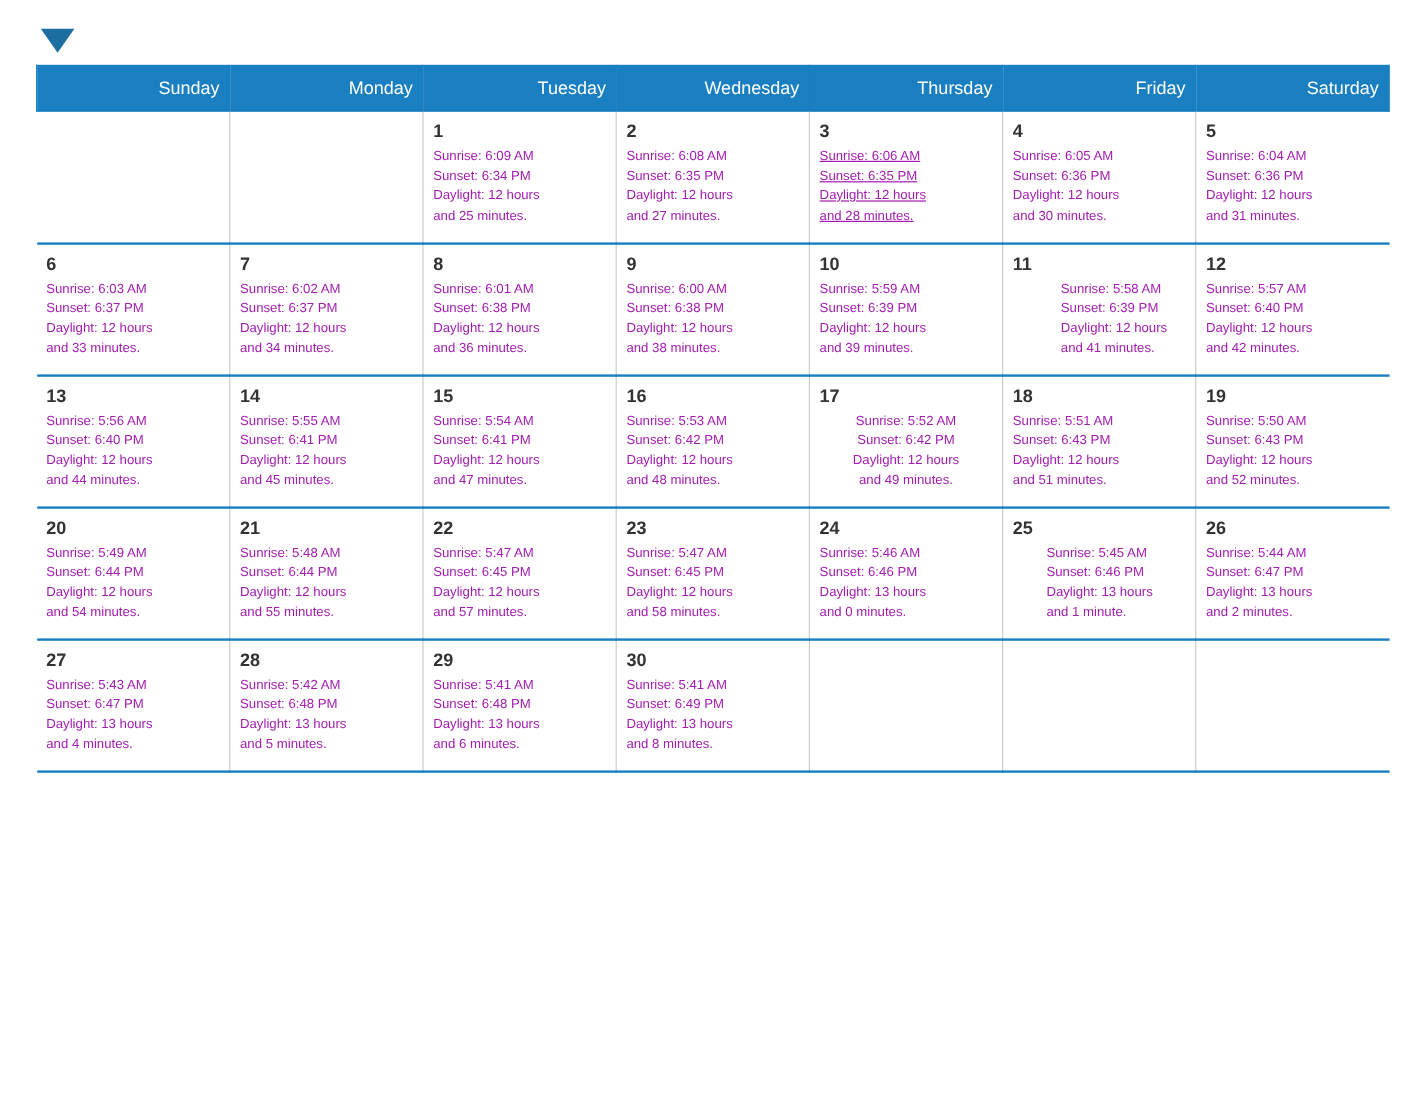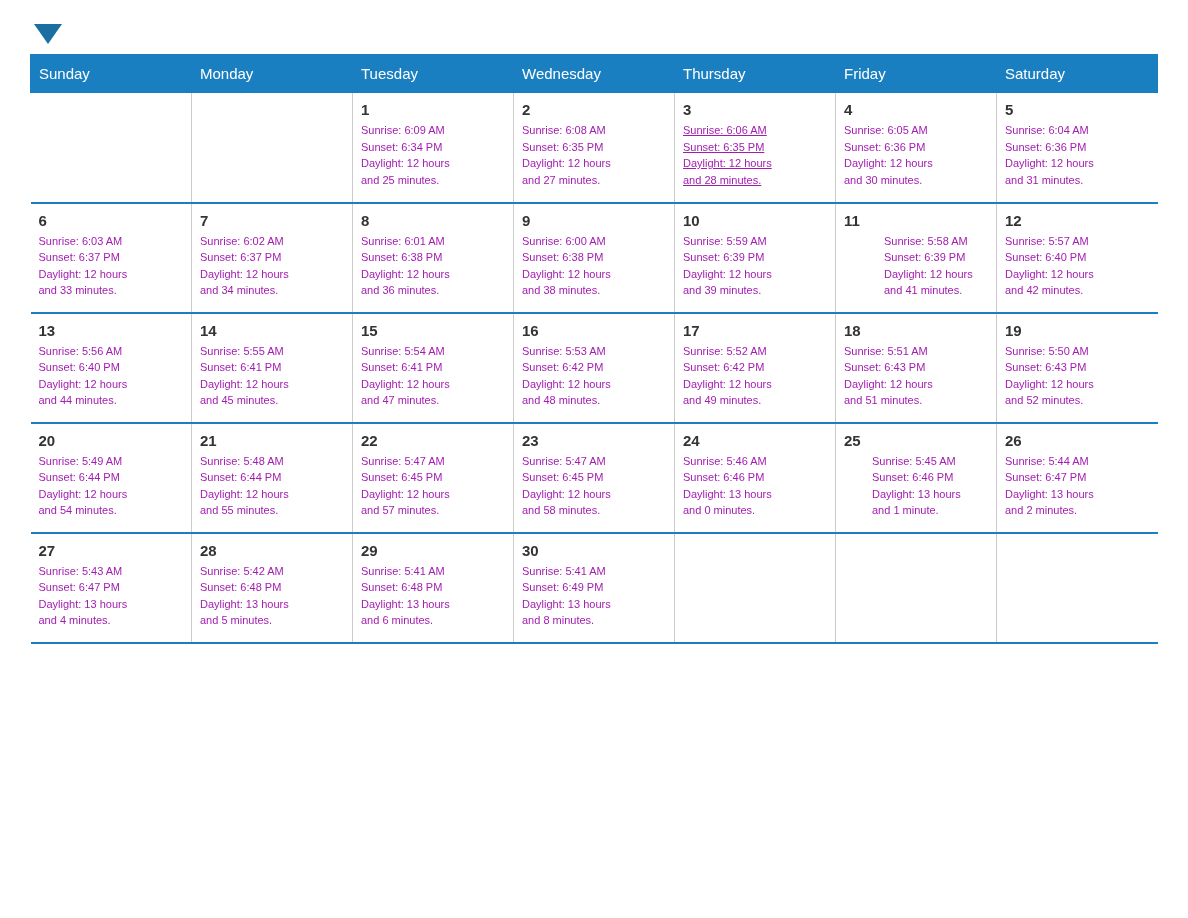--- a/index.html
+++ b/index.html
@@ -63,21 +63,21 @@
       table-layout: fixed;
     }
     thead tr {
       background-color: #1a7fc1;
     }
     thead th {
       color: #fff;
       padding: 10px 8px;
       font-size: 15px;
       font-weight: normal;
-      text-align: left;
+      text-align: right;
       border: 1px solid #1a7fc1;
     }
     tbody tr {
       border-bottom: 2px solid #1a7fc1;
     }
     tbody td {
       padding: 8px 8px;
       font-size: 13px;
       color: #333;
       vertical-align: top;
@@ -244,21 +244,21 @@
         </td>
         <td>
           <span class="day-number">16</span>
           <div class="day-info" style="white-space: pre-line;">Sunrise: 5:53 AM
 Sunset: 6:42 PM
 Daylight: 12 hours
 and 48 minutes.</div>
         </td>
         <td>
           <span class="day-number">17</span>
-          <div class="day-info" style="white-space: pre-line;">Sunrise: 5:52 AM
+          <div class="day-info" style="white-space: pre-line; text-align: center;">Sunrise: 5:52 AM
 Sunset: 6:42 PM
 Daylight: 12 hours
 and 49 minutes.</div>
         </td>
         <td>
           <span class="day-number">18</span>
           <div class="day-info" style="white-space: pre-line;">Sunrise: 5:51 AM
 Sunset: 6:43 PM
 Daylight: 12 hours
 and 51 minutes.</div>

